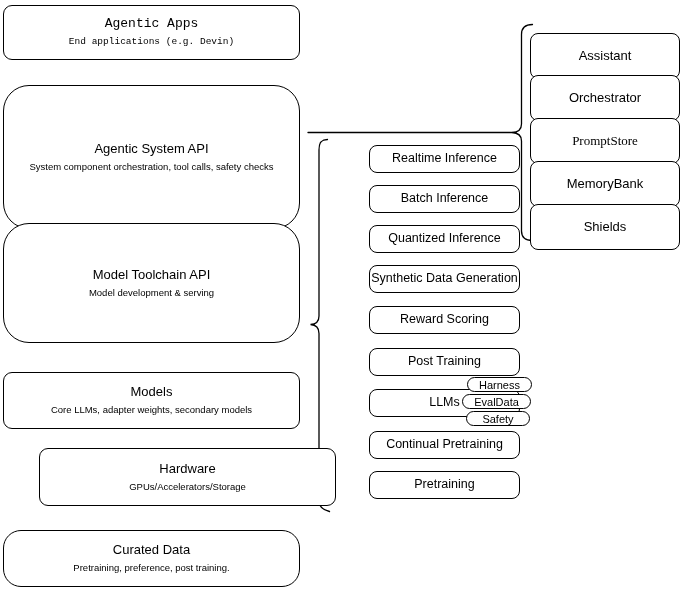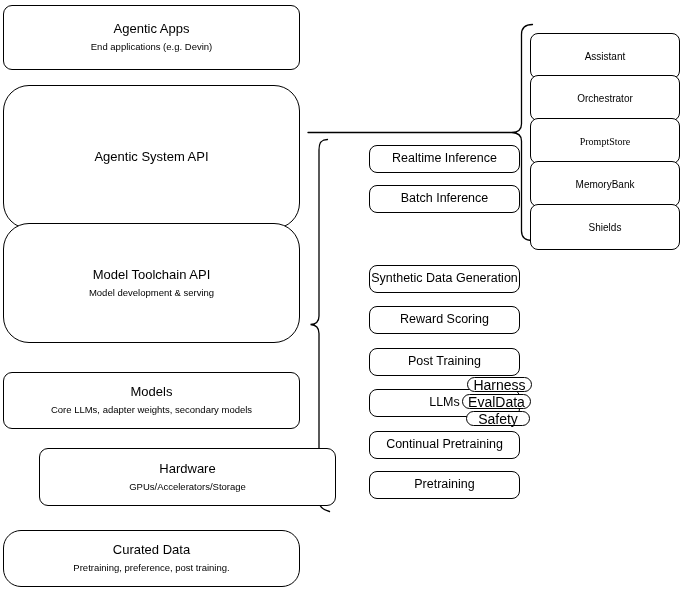--- a/index.html
+++ b/index.html
@@ -19,27 +19,27 @@
     background: #ffffff;
     display: flex;
     flex-direction: column;
     align-items: center;
     justify-content: center;
     text-align: center;
     z-index: 2;
   }
   .left  { left: 3px;  width: 297px; }
   .mid   { left: 330px; width: 151px; height: 28px; border-radius: 8px; font-size: 12.5px; margin-left: 39px; }
-  .rcol  { left: 530px; width: 150px; height: 46px; border-radius: 8px; font-size: 10px; }
+  .rcol  { left: 530px; width: 150px; height: 46px; border-radius: 8px; font-size: 13px; }
   .title    { font-size: 13px; line-height: 1.15; }
   .subtitle { font-size: 9.5px; line-height: 1.2; margin-top: 4px; }
   .label    { line-height: 1.1; }
 
   
-  .lb0 { top: 5px;   height: 65px;  border-radius: 9px;  }
+  .lb0 { top: 5px;   height: 55px;  border-radius: 9px; font-family: Liberation Mono, monospace;  }
   .lb1 { top: 85px;  height: 144px; border-radius: 26px; }
   .lb2 { top: 223px; height: 120px; border-radius: 26px; }
   .lb3 { top: 372px; height: 57px;  border-radius: 9px;  }
   .lb4 { top: 448px; height: 58px;  border-radius: 9px; margin-left: 36px;  }
   .lb5 { top: 530px; height: 57px;  border-radius: 18px;  }
 
   
   .mb0 { top: 145px; } .mb1 { top: 185px; } .mb2 { top: 225px; }
   .mb3 { top: 265px; } .mb4 { top: 306px; } .mb5 { top: 348px; }
   .mb6 { top: 389px; } .mb7 { top: 431px; } .mb8 { top: 471px; }
@@ -51,21 +51,21 @@
   
   .pill {
     position: absolute;
     box-sizing: border-box;
     border: 1.3px solid #000000;
     border-radius: 9px;
     background: #ffffff;
     display: flex;
     align-items: center;
     justify-content: center;
-    font-size: 14px;
+    font-size: 11px;
     z-index: 4;
   }
   .pl0 { left: 467px; top: 377px; width: 65px; height: 15px; }
   .pl1 { left: 462px; top: 394px; width: 69px; height: 15px; }
   .pl2 { left: 466px; top: 411px; width: 64px; height: 15px; }
 
   .wires {
     position: absolute;
     left: 0; top: 0;
     width: 682px; height: 591px;
@@ -94,20 +94,21 @@
              C 316.5 324.8 319 327.5 319 333.5
              L 319 499 C 319 506 321.5 509.5 329.5 511.5"></path>
   </svg>
 
   <div class="box left lb0">
     <div class="title">Agentic Apps</div>
     <div class="subtitle">End applications (e.g. Devin)</div>
   </div>
   <div class="box left lb1">
     <div class="title">Agentic System API</div>
+    <div class="subtitle">System component orchestration, tool calls, safety checks</div>
   </div>
   <div class="box left lb2">
     <div class="title">Model Toolchain API</div>
     <div class="subtitle">Model development &amp; serving</div>
   </div>
   <div class="box left lb3">
     <div class="title">Models</div>
     <div class="subtitle">Core LLMs, adapter weights, secondary models</div>
   </div>
   <div class="box left lb4">
@@ -117,20 +118,23 @@
   <div class="box left lb5">
     <div class="title">Curated Data</div>
     <div class="subtitle">Pretraining, preference, post training.</div>
   </div>
 
   <div class="box mid mb0">
     <div class="label">Realtime Inference</div>
   </div>
   <div class="box mid mb1">
     <div class="label">Batch Inference</div>
+  </div>
+  <div class="box mid mb2">
+    <div class="label">Quantized Inference</div>
   </div>
   <div class="box mid mb3">
     <div class="label">Synthetic Data Generation</div>
   </div>
   <div class="box mid mb4">
     <div class="label">Reward Scoring</div>
   </div>
   <div class="box mid mb5">
     <div class="label">Post Training</div>
   </div>

